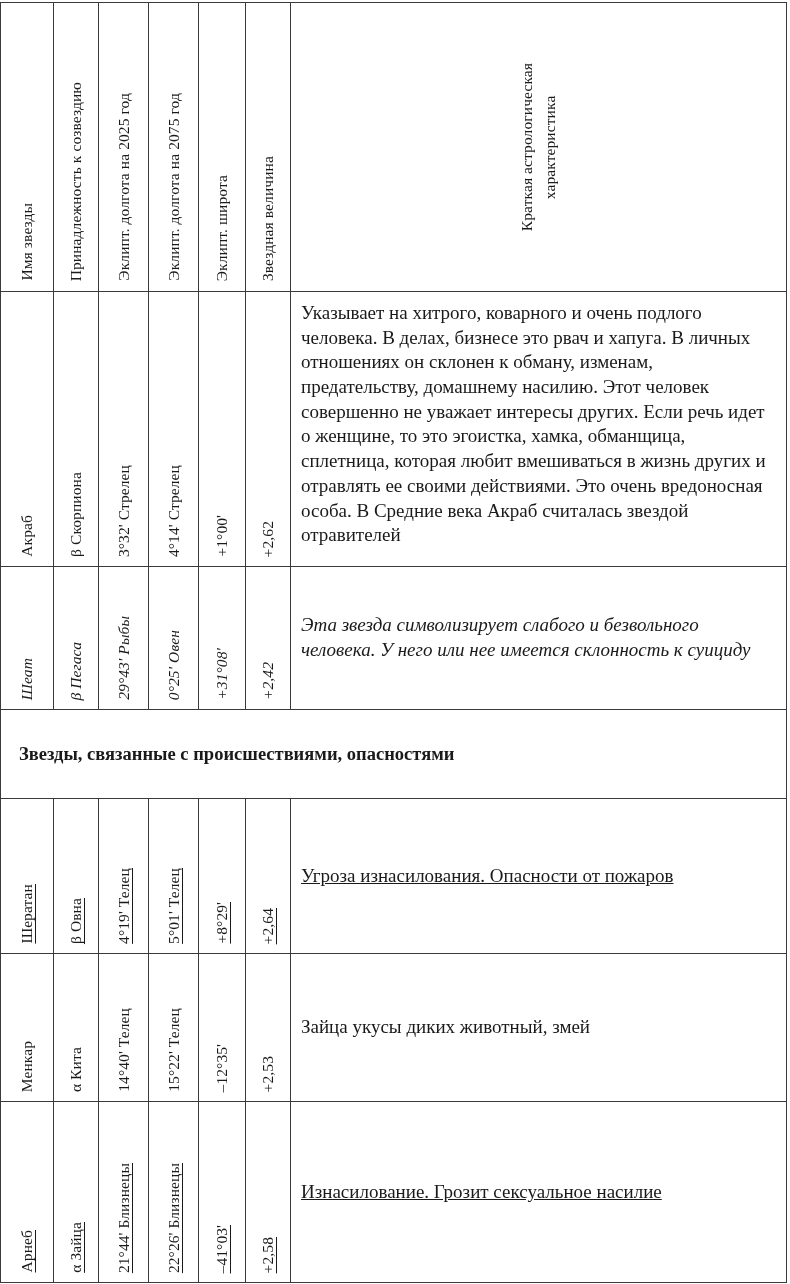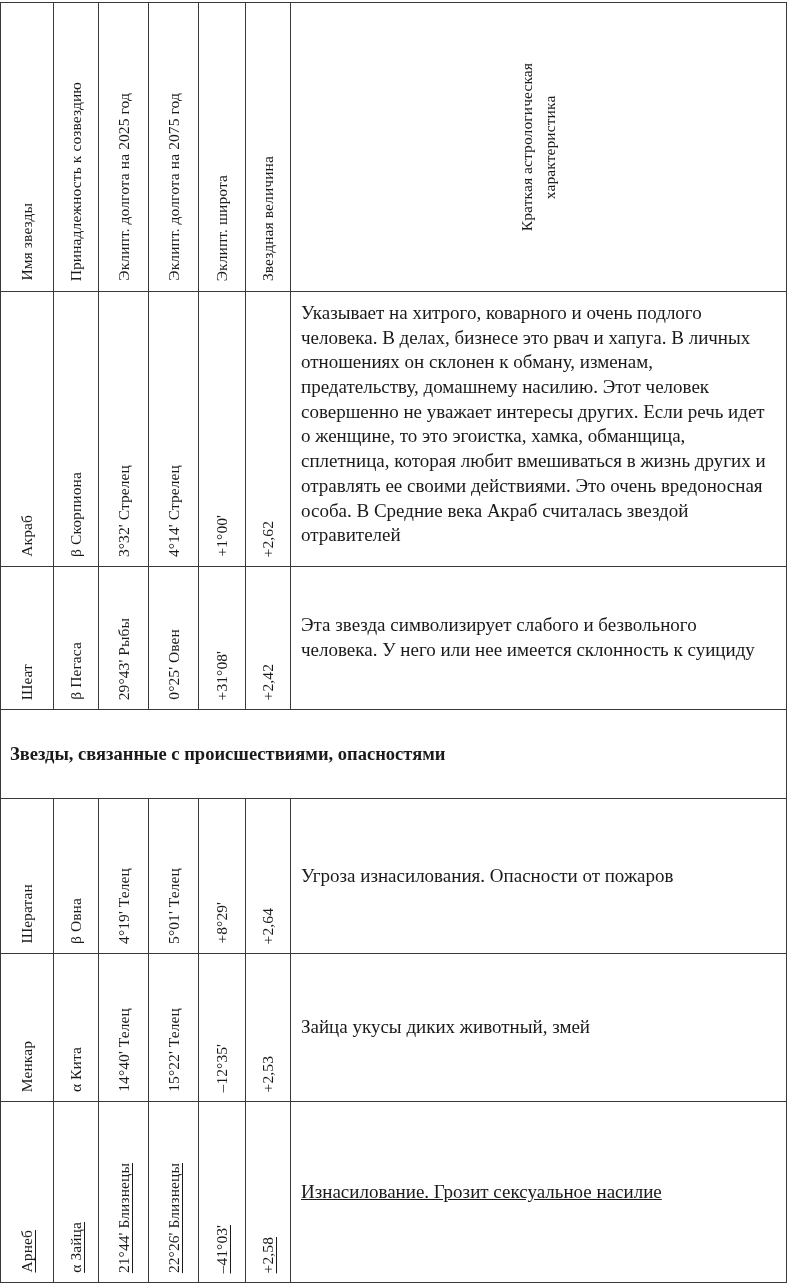--- a/index.html
+++ b/index.html
@@ -94,30 +94,30 @@
   td.desc-cell.mid { vertical-align: middle; }
   td.desc-cell.mid .desc { padding-top: 0; padding-bottom: 0; }
 
   
   tr.section-row td {
     height: 88px;
     vertical-align: middle;
   }
   .section-title {
     display: block;
-    padding-left: 9px;
+    padding-left: 18px;
     font-size: 18.5px;
     font-weight: bold;
     white-space: nowrap;
   }
 
   
   tr.r1 td { height: 274px; }
-  tr.r2 td { height: 142px; }
-  tr.r3 td { height: 154px; }
+  tr.r2 td { height: 142px; font-style: italic; }
+  tr.r3 td { height: 154px; text-decoration: underline; }
   tr.r4 td { height: 147px; }
   tr.r5 td { height: 180px; text-decoration: underline; }
 </style>
 </head>
 <body>
 
 <div class="page">
 
   <table class="star-table">
     <colgroup>

